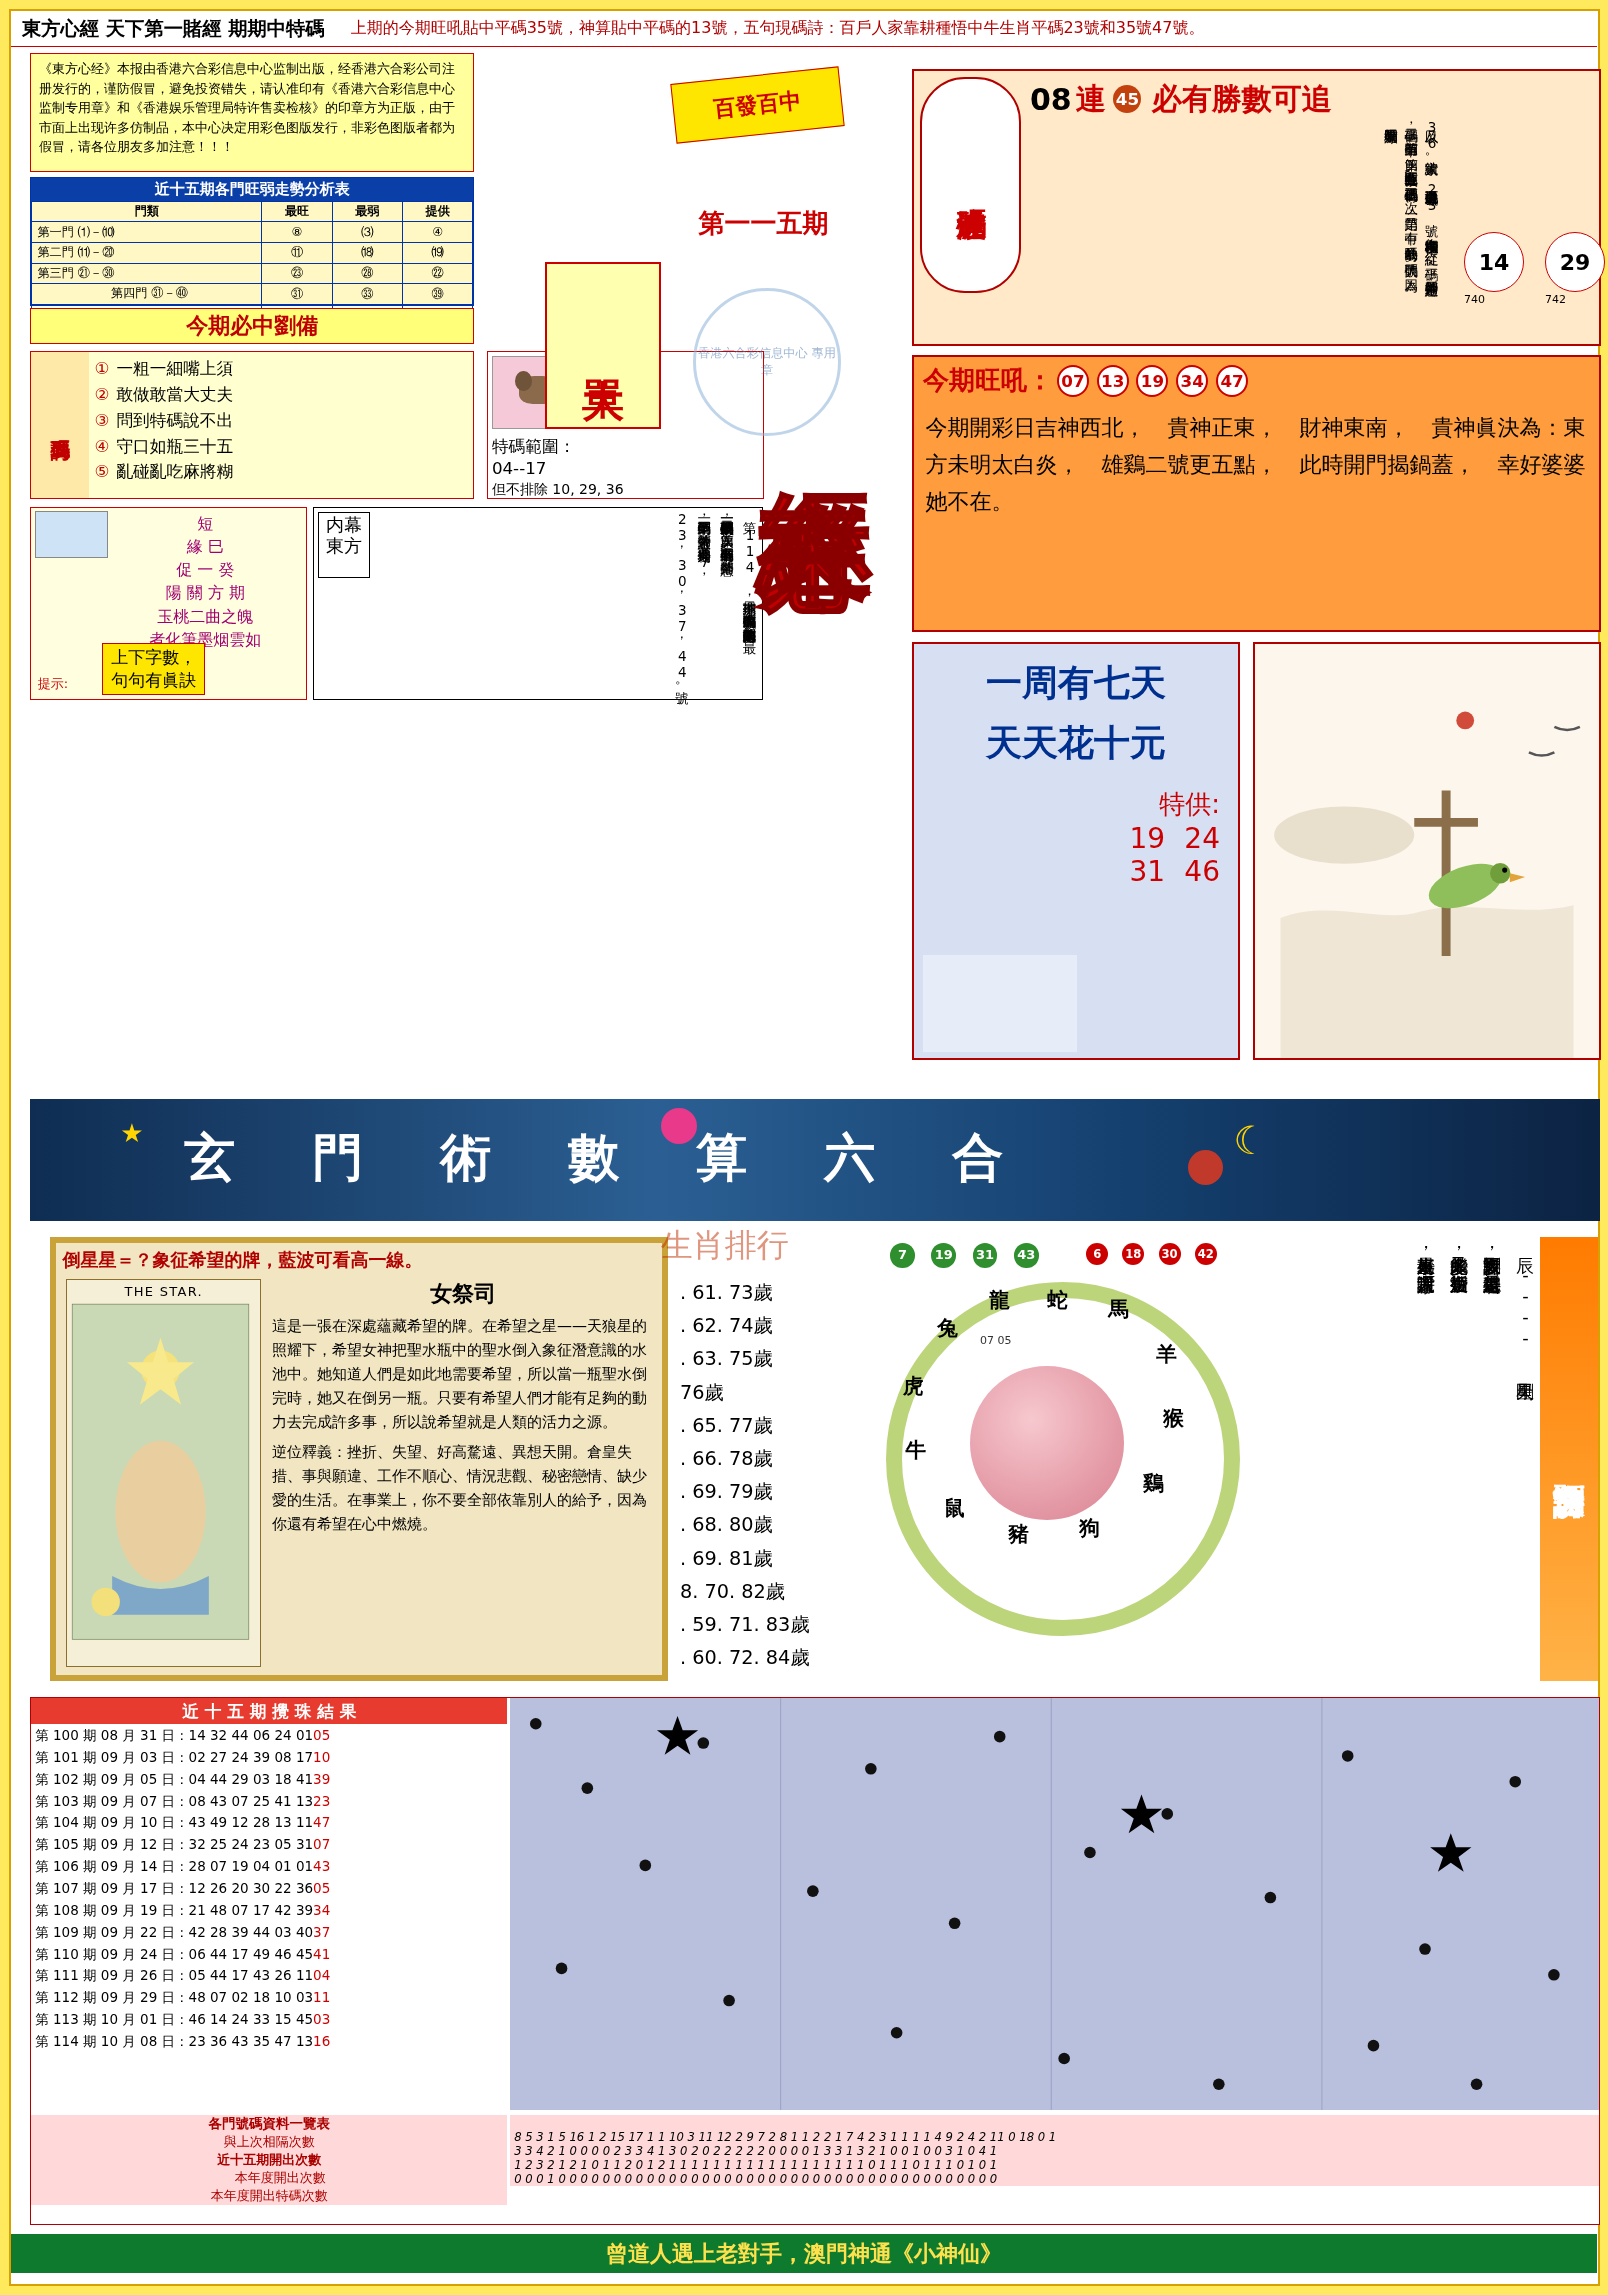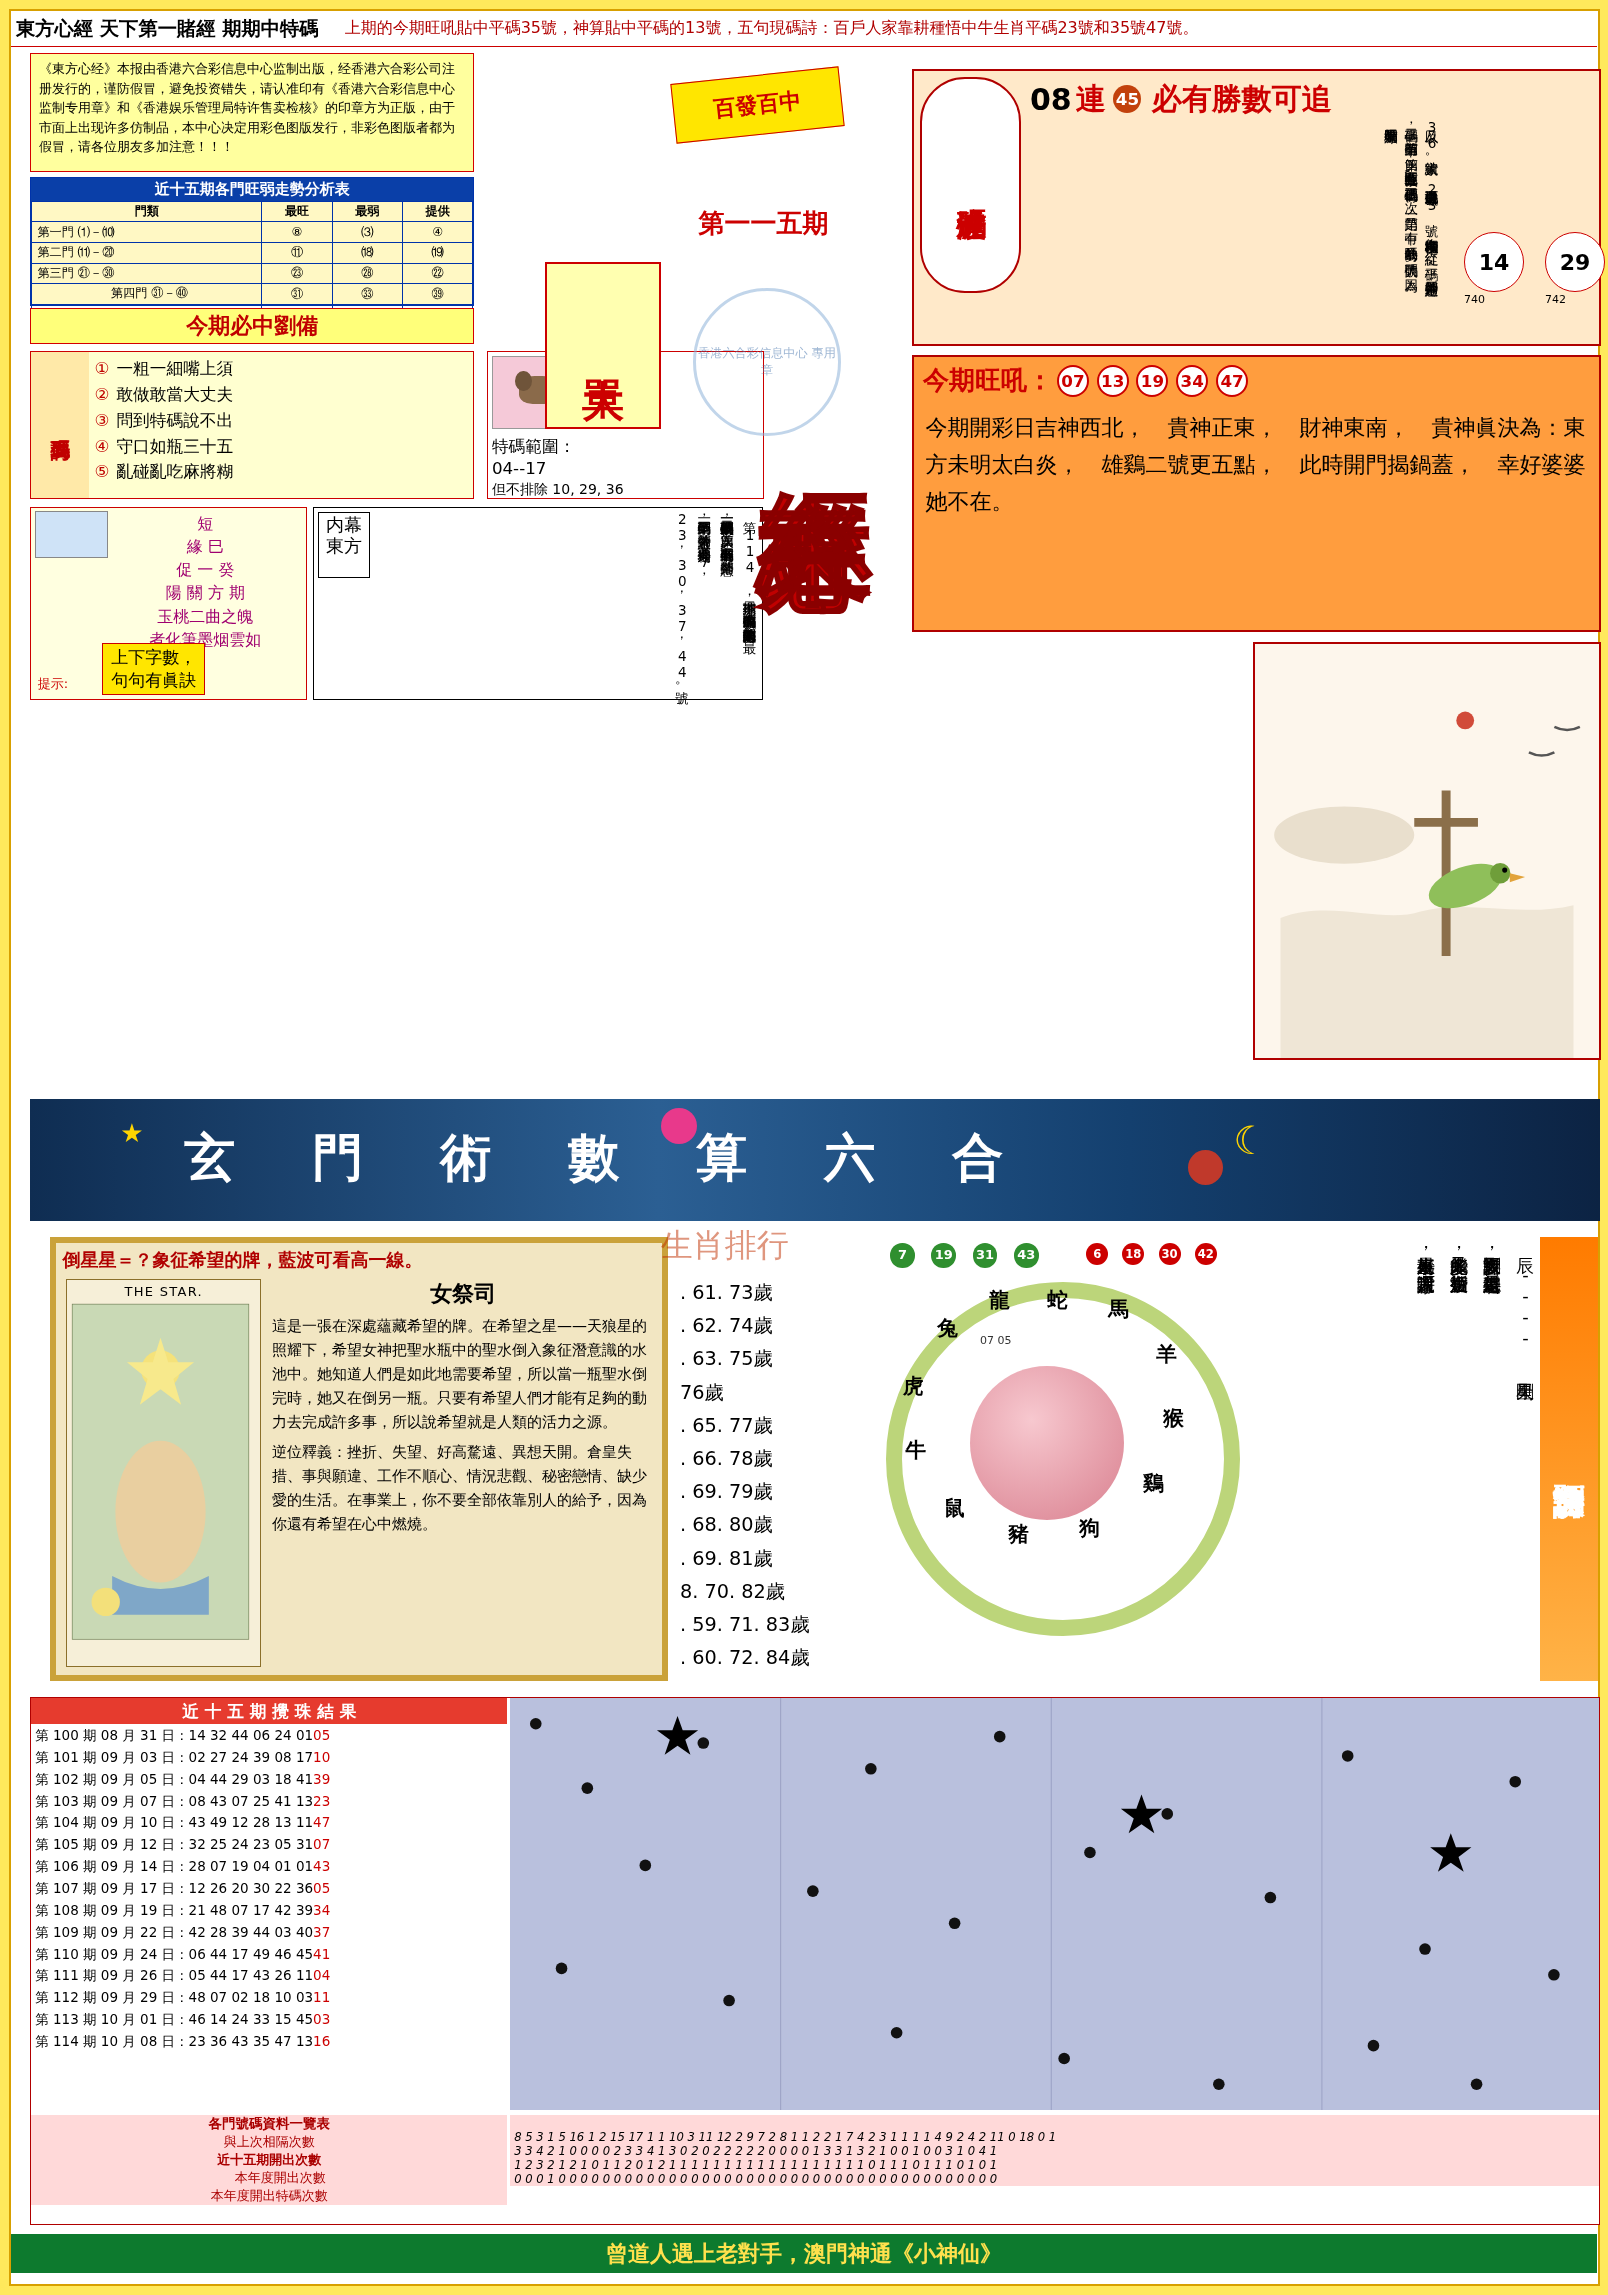--- a/index.html
+++ b/index.html
@@ -1,21 +1,21 @@
 <!DOCTYPE html>
 <html style="font-size:10.3px"><head>
 <meta charset="utf-8">
 <style>
   html,body{margin:0;padding:0;background:#fff;}
   body{width:1609px;height:2295px;position:relative;font-family:"DejaVu Sans","Liberation Sans",sans-serif;}
   .page{position:absolute;inset:0;background:#ffe95c;}
   .frame{position:absolute;left:9px;top:9px;right:9px;bottom:9px;background:#ffffff;border:2.6px solid #d8a000;}
   
   .topbar{position:absolute;left:0;top:0;width:1609px;height:36px;background:#fff;border-bottom:1.9px solid #cc0000;display:flex;align-items:center;}
-  .topbar .lt{font-size:19.3px;font-weight:bold;color:#000;padding-left:5px;white-space:nowrap;}
+  .topbar .lt{font-size:19.3px;font-weight:bold;color:#000;padding-left:11px;white-space:nowrap;}
   .topbar .rt{font-size:16px;color:#b00000;padding-left:26px;white-space:nowrap;}
   
   .box{position:absolute;box-sizing:border-box;}
   .vert{writing-mode:vertical-rl;text-orientation:upright;}
   .ctr{display:flex;align-items:center;justify-content:center;text-align:center;}
   
   #intro{left:19.3px;top:42px;width:444px;height:119px;background:#ffff9e;border:1.9px solid #d40000;padding:5.1px 7.7px;font-size:13px;line-height:1.5;color:#000;}
   
   #trend{left:19.3px;top:166px;width:444px;height:129px;background:#fff8c4;border:1.9px solid #0033aa;}
   #trend .hd{background:#0a3fa8;color:#fff;font-size:15px;text-align:center;padding:1.9px 0;font-weight:bold;}
@@ -218,20 +218,34 @@
       <span style="font-size:26px;font-weight:bold;color:#c00;">今期旺吼：</span>
       <span class="ball" style="background:#fff;color:#c00;border:2.6px solid #c00;">07</span>
       <span class="ball" style="background:#fff;color:#c00;border:2.6px solid #c00;">13</span>
       <span class="ball" style="background:#fff;color:#c00;border:2.6px solid #c00;">19</span>
       <span class="ball" style="background:#fff;color:#c00;border:2.6px solid #c00;">34</span>
       <span class="ball" style="background:#fff;color:#c00;border:2.6px solid #c00;">47</span>
     </div>
     <div style="padding:3.9px 11.6px;font-size:22px;line-height:1.7;color:#000;">今期開彩日吉神西北，　貴神正東，　財神東南，　貴神眞決為：東方未明太白炎，　雄鷄二號更五點，　此時開門揭鍋蓋，　幸好婆婆她不在。</div>
   </div>
 
+  <div class="box" id="week">
+    <div style="text-align:center;font-size:36px;font-weight:bold;color:#00308f;margin-top:15.4px;">一周有七天</div>
+    <div style="text-align:center;font-size:36px;font-weight:bold;color:#00308f;margin-top:10.3px;">天天花十元</div>
+    <div style="text-align:right;padding-right:18px;font-size:26px;color:#c00;margin-top:19.3px;">特供:</div>
+    <div style="text-align:right;padding-right:18px;font-size:28px;color:#c00;">
+      <span>19</span>
+      <span style="margin-left:10.3px">24</span>
+    </div>
+    <div style="text-align:right;padding-right:18px;font-size:28px;color:#c00;">
+      <span>31</span>
+      <span style="margin-left:10.3px">46</span>
+    </div>
+    <div style="position:absolute;left:9px;bottom:6.4px;width:154px;height:97px;background:#e7edf8;"></div>
+  </div>
 
   <div class="box" id="bird">
     <svg width="100%" height="100%" viewBox="0 0 540 650">
       <rect x="0" y="0" width="540" height="650" fill="#fdf6ec"></rect>
       <path d="M40 430 C120 400 200 440 260 420 C330 400 420 430 500 410 L500 650 L40 650 Z" fill="#efe6d6"></path>
       <ellipse cx="140" cy="300" rx="110" ry="45" fill="#e9dfcd"></ellipse>
       <path d="M300 230 l0 260 M250 280 l100 0" stroke="#8b6f4a" stroke-width="14" fill="none"></path>
       <ellipse cx="330" cy="380" rx="60" ry="30" fill="#8fbf5a" transform="rotate(-20 330 380)"></ellipse>
       <circle cx="385" cy="360" r="16" fill="#6f9e3a"></circle>
       <circle cx="392" cy="355" r="4" fill="#000"></circle>

